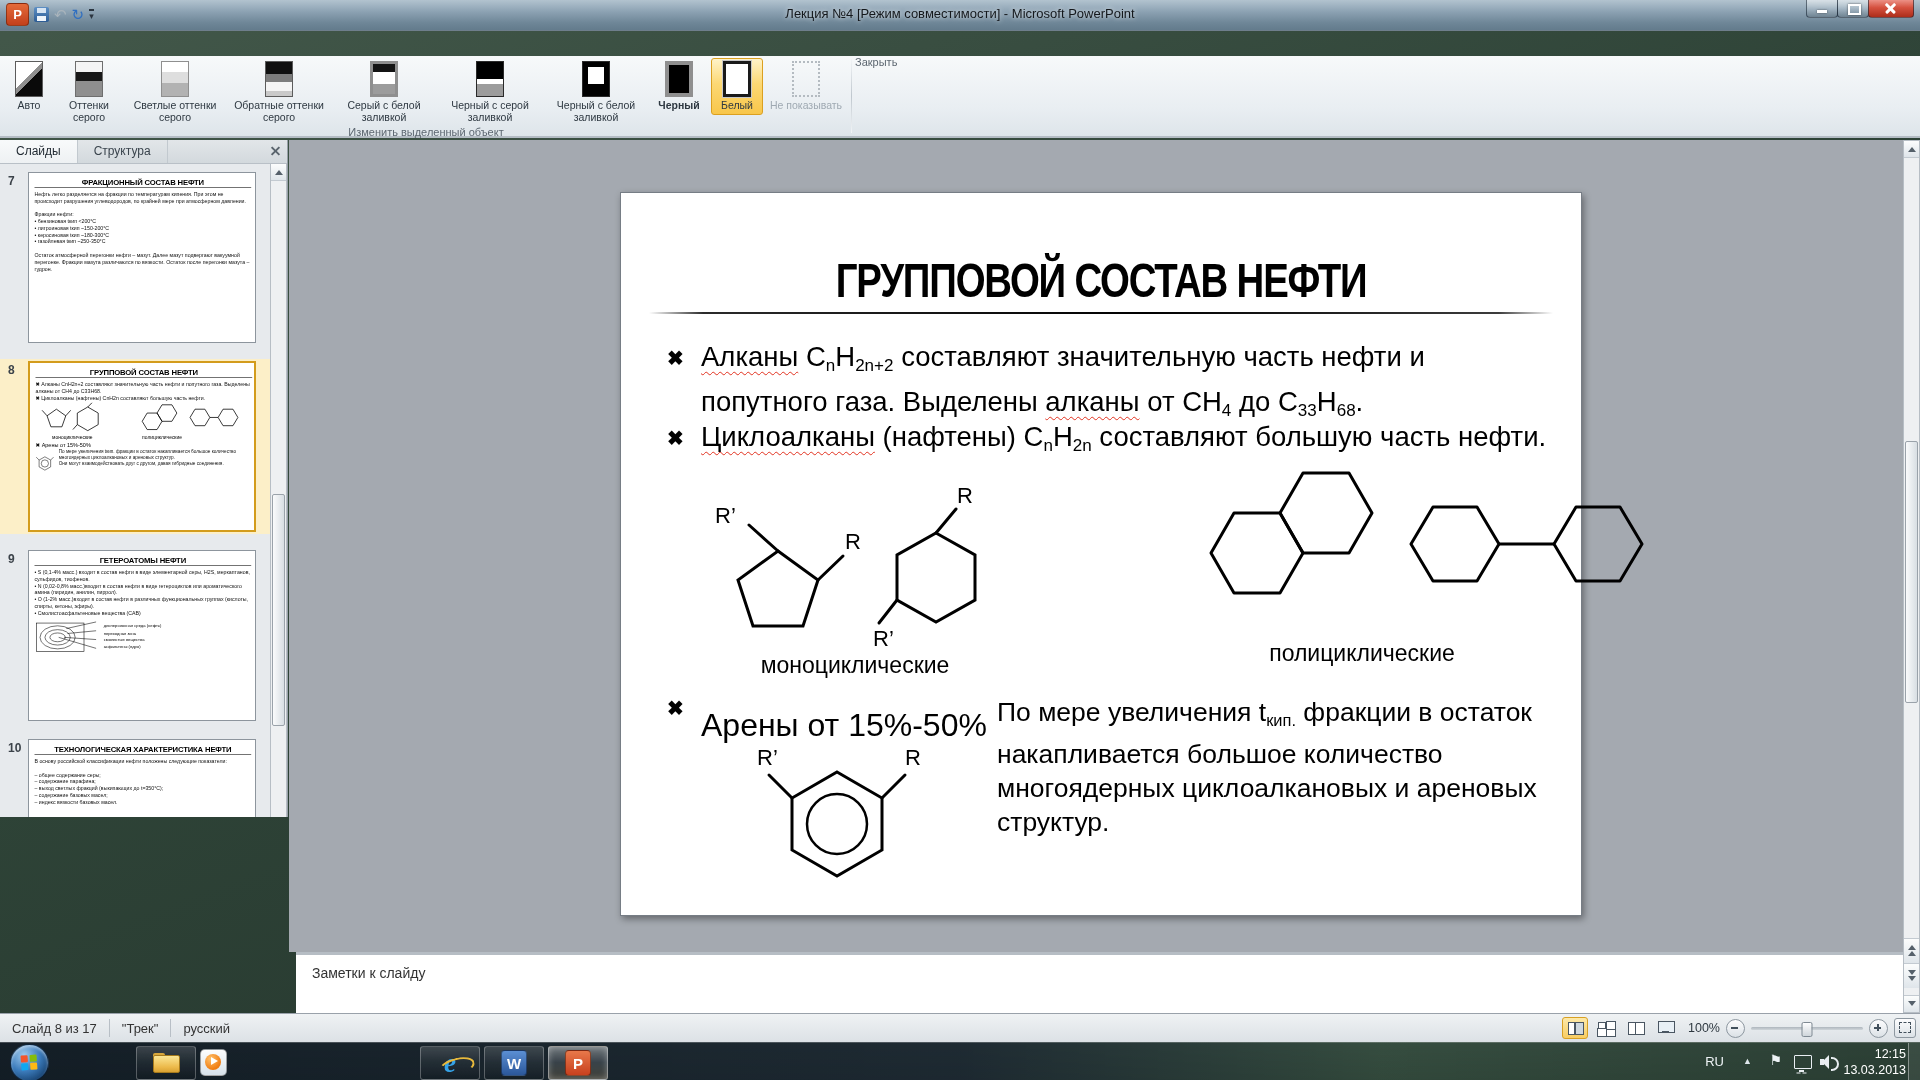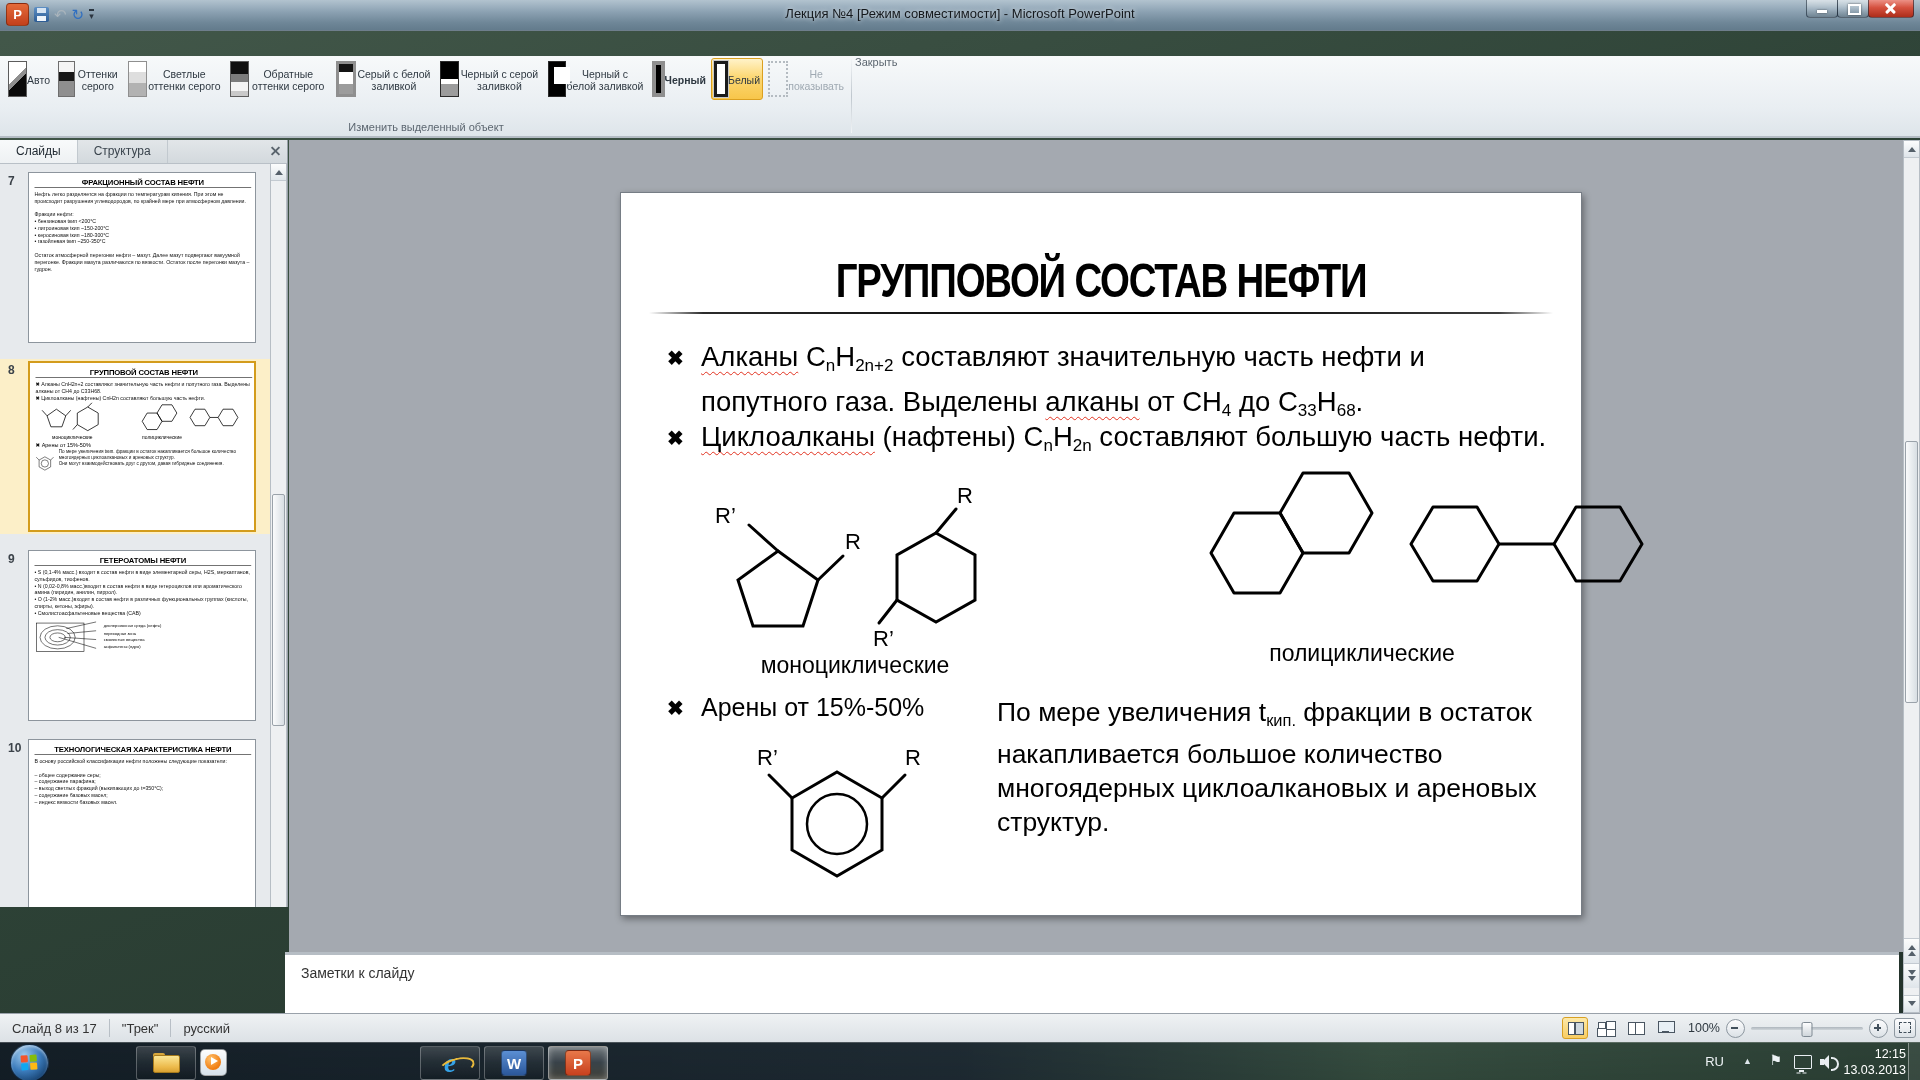--- a/index.html
+++ b/index.html
@@ -45,21 +45,21 @@
     border:1px solid #aab4bd;background:linear-gradient(#fdfefe,#dfe7ee);
     color:#2f6fc1;font-weight:bold;font-size:11px;text-align:center;line-height:16px;}
   
   .ribbon{position:absolute;left:0;top:56px;width:1920px;height:82px;
     background:linear-gradient(#f7f9fa,#e9eef2 65%,#dee5ea);border-bottom:2px solid #b4bcc4;
     display:flex;padding-left:4px;box-sizing:border-box;}
   .rgroup{display:flex;flex-direction:column;height:100%;}
   .rgrow{display:flex;align-items:flex-start;flex:1;padding-top:2px;}
   .rglabel{font-size:11px;color:#5d6771;text-align:center;padding-bottom:3px;}
   .rsep{width:1px;background:linear-gradient(#f2f5f7,#bfc7ce,#f2f5f7);margin:3px 3px 3px 3px;}
-  .rbtn{display:flex;flex-direction:row;align-items:center;padding:2px 2px;margin:0 1px;border:1px solid transparent;border-radius:3px;justify-content:center;}
+  .rbtn{display:flex;flex-direction:column;align-items:center;padding:2px 2px;margin:0 1px;border:1px solid transparent;border-radius:3px;justify-content:center;}
   .rbtn .rlabel{font-size:10.5px;line-height:11.5px;color:#2e3841;text-align:center;margin-top:3px;}
   .rbtn.selected{background:linear-gradient(#fff3c9,#fcd874 45%,#f8c64a);border:1px solid #dba020;}
   .rbtn.disabled .rlabel{color:#9fa9b2;}
   .w1{width:42px;}.w2{width:62px;}.w3{width:94px;}.w4{width:98px;}.w5{width:96px;}
   .w6{width:100px;}.w7{width:96px;}.w8{width:54px;font-weight:bold;}.w9{width:46px;}.w10{width:76px;}.w11{width:170px;}
   .ricon{width:28px;height:36px;box-sizing:border-box;}
   .icon-auto{border:1px solid #5c5c5c;background:linear-gradient(135deg,#ffffff 45%,#8f8f8f 45% 55%,#0a0a0a 55%);}
   .icon-gray{border:1px solid #6e6e6e;background:linear-gradient(#f4f4f4 0 28%,#181818 28% 55%,#8f8f8f 55%);}
   .icon-lgray{border:1px solid #8f8f8f;background:linear-gradient(#ffffff 0 30%,#dedede 30% 62%,#b2b2b2 62%);}
   .icon-igray{border:1px solid #5c5c5c;background:linear-gradient(#101010 0 34%,#7c7c7c 34% 58%,#f4f4f4 58% 86%,#c9c9c9 86%);}
@@ -69,21 +69,21 @@
   .icon-bwfill:before{content:"";position:absolute;left:5px;top:5px;width:16px;height:17px;background:#fff;}
   .icon-black{border:4px solid #8f8f8f;background:#000;}
   .icon-white{border:3px solid #1a1a1a;background:#fff;box-shadow:0 0 0 1px #c8c8c8;}
   .icon-hide{border:2px dotted #b4bbc1;background:transparent;}
   .icon-rgb{border:1px solid #555;display:flex;flex-direction:column;width:30px;}
   .icon-rgb i{flex:1;display:block;}
   .icon-rgb .r{background:linear-gradient(#f98a75,#d62c10);}
   .icon-rgb .g{background:linear-gradient(#7fd45e,#2c9a12);}
   .icon-rgb .b{background:linear-gradient(#6e9df3,#2353c9);}
   
-  .sidebar{position:absolute;left:0;top:140px;width:288px;height:767px;background:#e7eaed;
+  .sidebar{position:absolute;left:0;top:140px;width:288px;height:677px;background:#e7eaed;
     border-right:1px solid #98a0a8;box-sizing:border-box;overflow:hidden;}
   .sidebar-tabs{position:absolute;left:0;top:0;width:100%;height:23px;display:flex;
     background:linear-gradient(#e2e6e9,#d3d9dd);border-bottom:1px solid #b9c0c7;}
   .stab{padding:4px 16px;font-size:12px;color:#3a444d;border-right:1px solid #c2c9cf;}
   .stab.active{background:linear-gradient(#f8fafb,#eef1f3);color:#1e272f;}
   .stab-close{margin-left:auto;width:22px;position:relative;}
   .stab-close i,.stab-close b{position:absolute;left:5px;top:10px;width:11px;height:2px;background:#5a646d;}
   .stab-close i{transform:rotate(45deg);} .stab-close b{transform:rotate(-45deg);}
   .thumbs{position:absolute;left:0;top:23px;width:270px;bottom:0;padding-top:7px;box-sizing:border-box;}
   .thumb-item{display:flex;padding:2px 0 2px 4px;margin-bottom:14px;align-items:flex-start;}
@@ -131,35 +131,35 @@
   .s-title-ref{position:absolute;left:0;right:0;top:-70px;text-align:center;font-size:48px;font-weight:bold;
     color:#000;letter-spacing:-1.5px;transform:scaleX(.8) scaleY(-1) translateY(-94px);opacity:.26;white-space:nowrap;}
   .s-title-fade{position:absolute;left:0;right:0;top:0;height:100%;
     background:linear-gradient(rgba(255,255,255,.35),#fff 88%);}
   .s-bullet{position:absolute;display:flex;color:#000;}
   .s-bullet .marker{width:34px;font-size:20px;font-weight:bold;padding-top:7px;flex:none;}
   .s-bullet .btext{font-size:27.5px;line-height:36px;}
   .bullet1{left:46px;top:146px;width:888px;}
   .bullet2{left:46px;top:226px;width:888px;}
   .bullet3{left:46px;top:496px;}
-  .bullet3 .btext{font-size:25px;}
+  .bullet3 .btext{font-size:32px;margin-top:18px;}
   .sub{font-size:.62em;vertical-align:-.28em;}
   .wavy{text-decoration:underline;text-decoration-style:wavy;text-decoration-color:#e23220;
     text-decoration-thickness:1px;text-underline-offset:5px;}
   .struct{position:absolute;}
   .st-pent{left:72px;top:300px;} .st-hex{left:252px;top:288px;}
   .st-fused{left:582px;top:272px;} .st-linked{left:788px;top:296px;}
   .st-benz{left:136px;top:534px;}
   .s-label{position:absolute;font-size:23px;color:#000;text-align:center;}
   .lbl-mono{left:66px;top:459px;width:336px;}
   .lbl-poly{left:556px;top:447px;width:370px;}
   .s-par{position:absolute;left:376px;top:502px;width:584px;font-size:26.5px;line-height:34px;color:#000;}
   svg text{font-family:"Liberation Sans",sans-serif;}
   
-  .notes{position:absolute;left:285px;top:952px;width:1614px;height:61px;background:#fff;
+  .notes{position:absolute;left:296px;top:952px;width:1614px;height:61px;background:#fff;
     border-top:3px solid #b6bdc4;box-sizing:border-box;}
   .notes-text{position:absolute;left:16px;top:10px;font-size:14px;color:#333;}
   
   .statusbar{position:absolute;left:0;top:1013px;width:1920px;height:29px;
     background:linear-gradient(#eff2f4,#dce1e6);border-top:1px solid #99a1aa;box-sizing:border-box;
     font-size:13px;color:#333;display:flex;align-items:center;}
   .sb-item{padding:0 12px;}
   .sb-sep{width:1px;height:18px;background:#b8bfc6;}
   .sb-right{margin-left:auto;display:flex;align-items:center;gap:6px;padding-right:4px;}
   .viewbtn{width:24px;height:20px;border-radius:3px;position:relative;}

